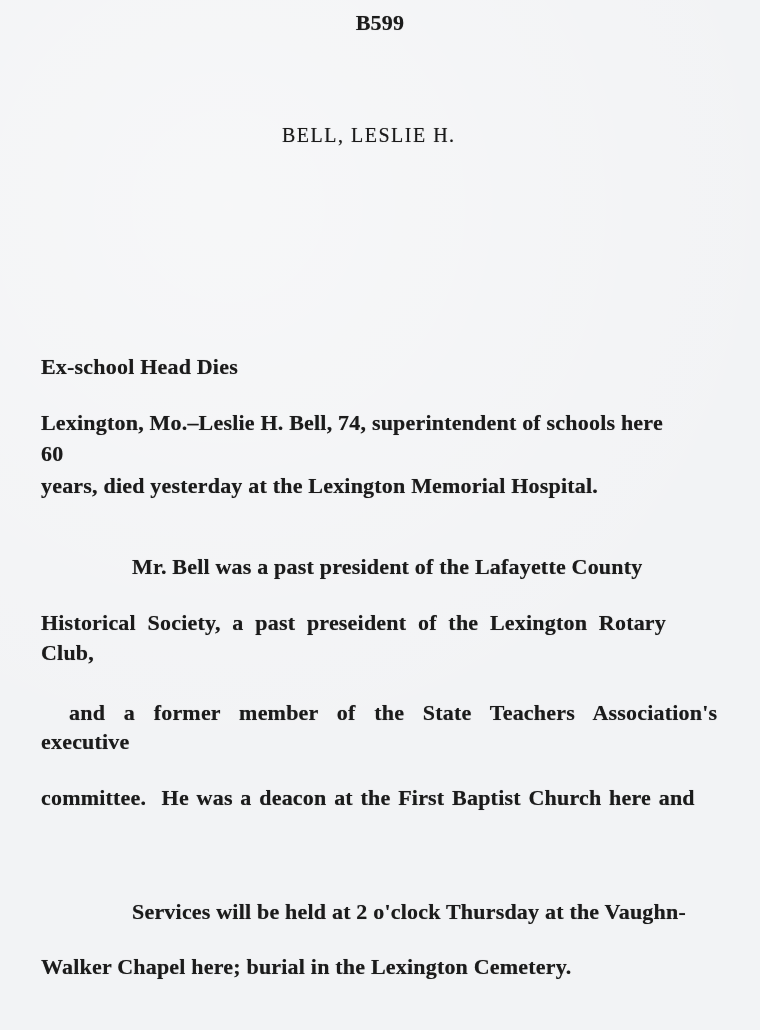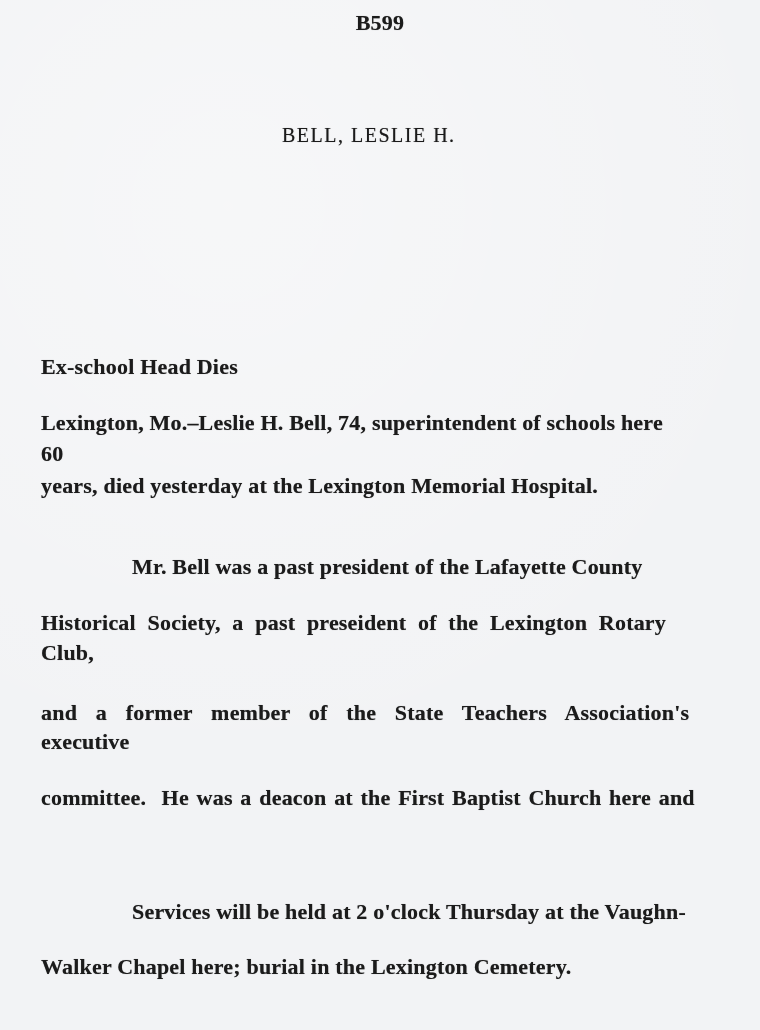--- a/index.html
+++ b/index.html
@@ -37,21 +37,21 @@
   }
   .doc-title{
     font-weight:normal;
     font-size:20px;
     letter-spacing:1.5px;
     left:282px;
   }
   .indent{left:115px;margin-left:17px;}
   .ws-sm{word-spacing:2px;}
   .ws-md{word-spacing:6px;font-family:Liberation Serif, serif;}
-  .ws-lg{word-spacing:13px;}
+  .ws-lg{word-spacing:13px;margin-left:28px;}
 </style>
 </head>
 <body>
 
 <div class="page">
 
   <div class="line catalog" style="top:12px">B599</div>
 
   <div class="line doc-title" style="top:124px">BELL, LESLIE H.</div>
 

